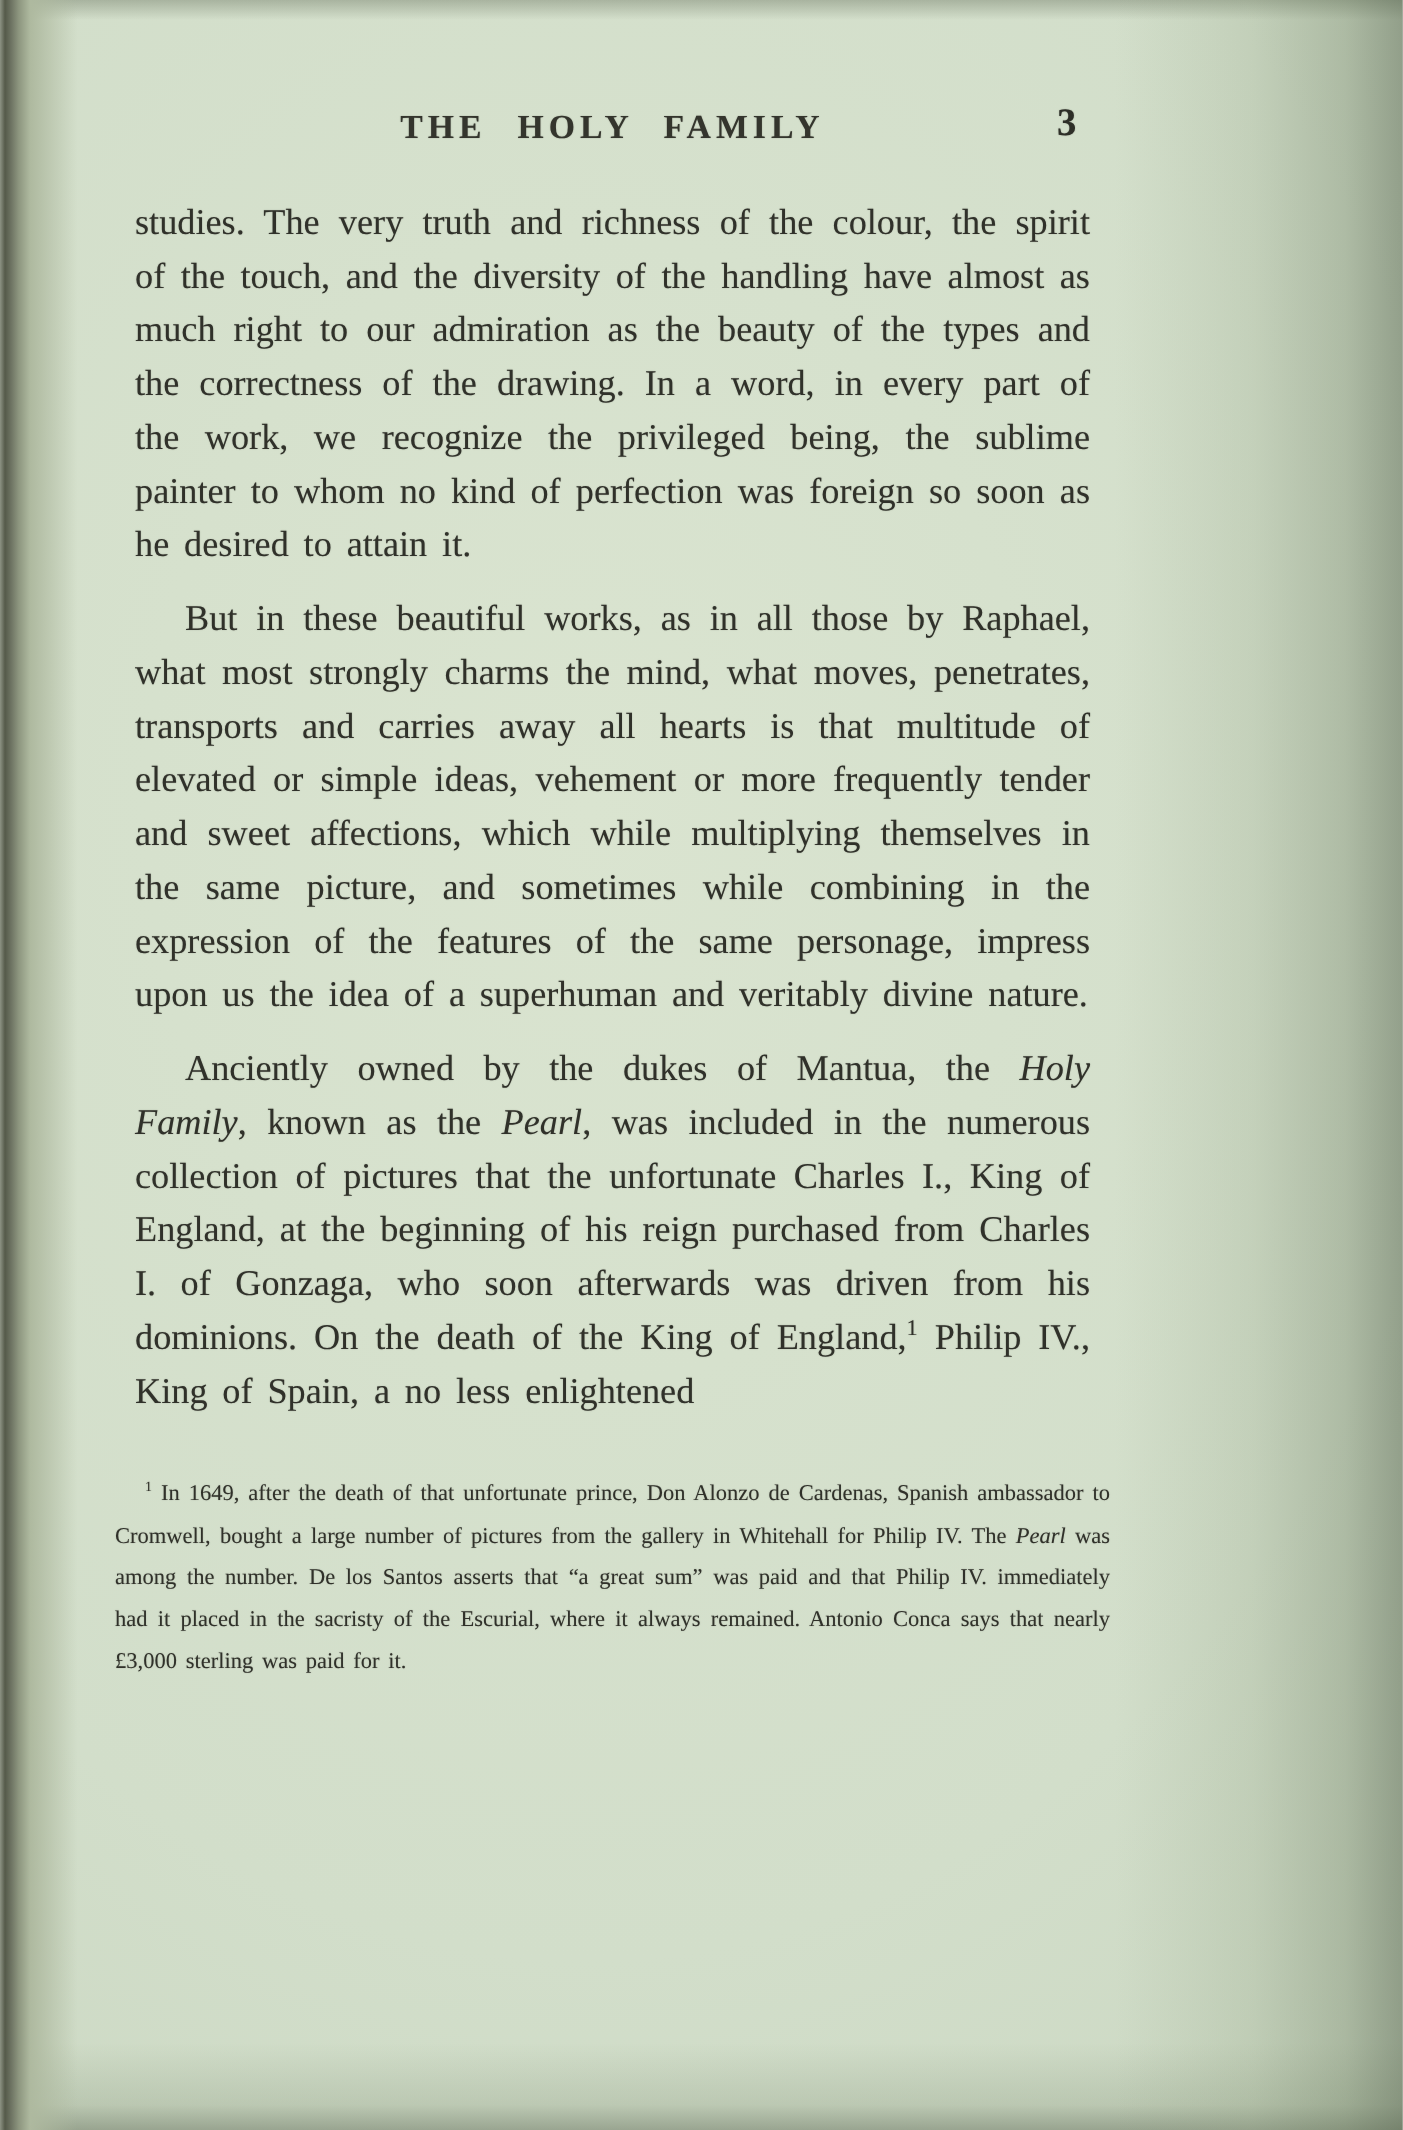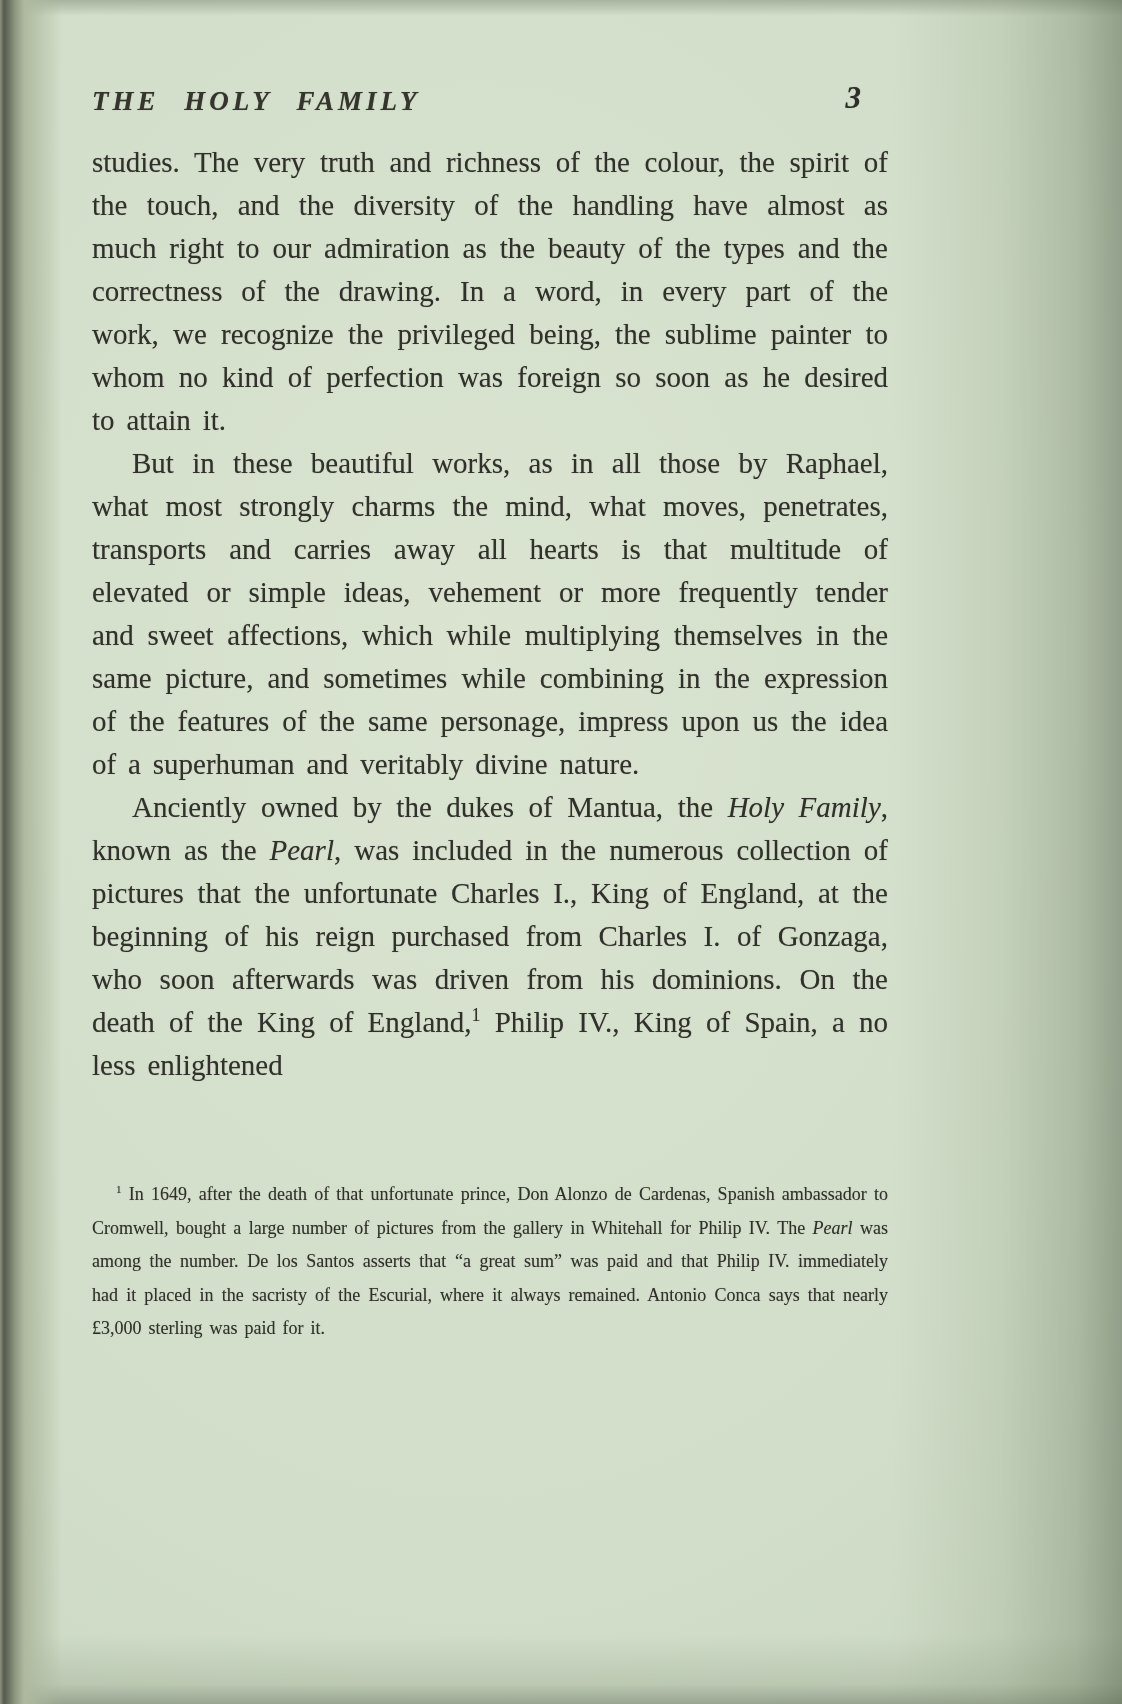--- a/index.html
+++ b/index.html
@@ -31,21 +31,21 @@
         #dae4d0 0%, #d2decA 45%, #c8d5bf 75%, #b7c6ae 100%);
     font-family: "Liberation Serif", "DejaVu Serif", serif;
     color: #30312a;
   }
 
   .header {
     position: absolute;
     left: 92px;
     top: 86px;
     width: 796px;
-    font-style: italic;
+    text-align: center;
   }
   .title {
     font-size: 27px;
     font-weight: 700;
     letter-spacing: 4px;
     word-spacing: 14px;
     color: #34352d;
     text-shadow: 0 0 1px rgba(52,53,45,0.45);
   }
   .pagenum {
@@ -59,21 +59,21 @@
     text-shadow: 0 0 1px rgba(46,47,40,0.45);
   }
 
   .body {
     position: absolute;
     left: 92px;
     top: 141px;
     width: 796px;
   }
   .para {
-    margin: 0;
+    margin: 16px;
     font-size: 29px;
     line-height: 43px;
     text-align: justify;
     text-indent: 40px;
     word-spacing: 0.16em;
     text-shadow: 0 0 1px rgba(48,49,42,0.35);
   }
   .para.no-indent { text-indent: 0; }
 
   .it { font-style: italic; }

